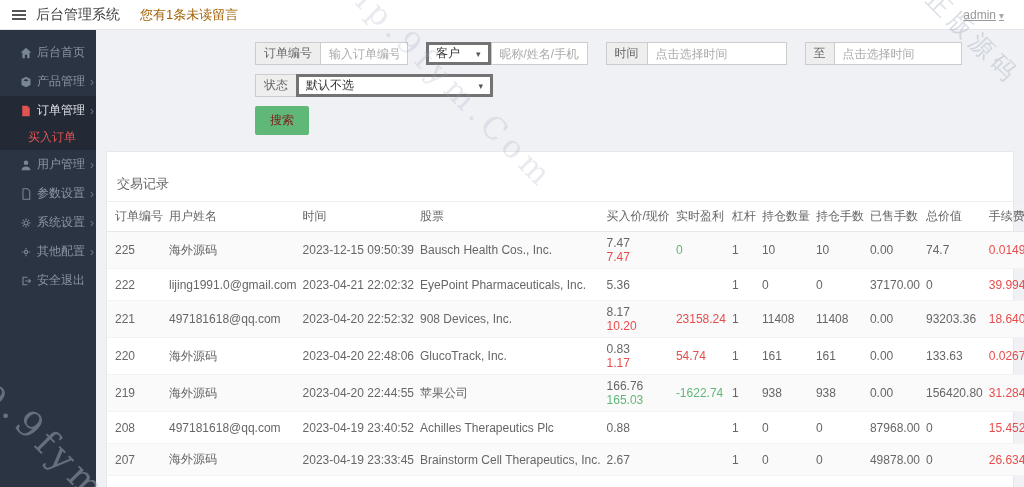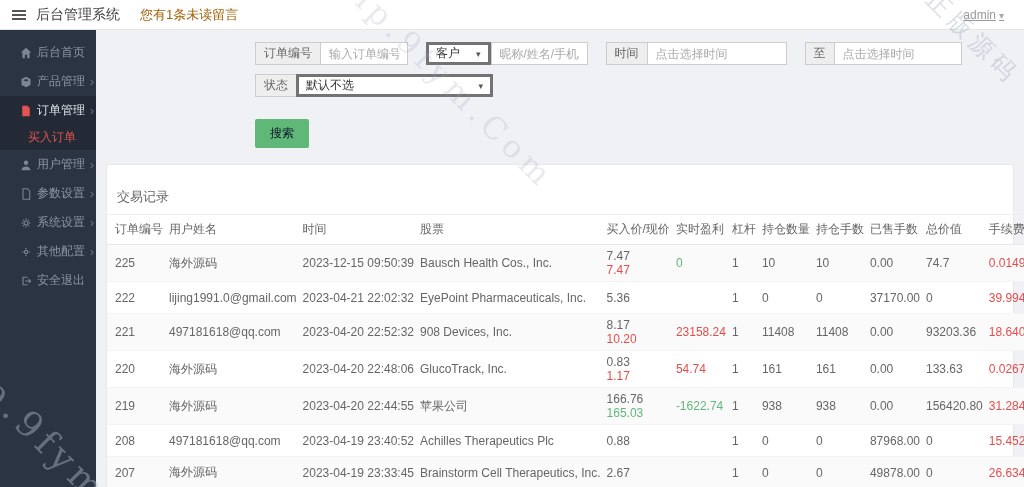--- a/index.html
+++ b/index.html
@@ -38,21 +38,21 @@
   .igroup .addon { background:#EEE; border:1px solid #CCC; border-right:none;
     color:#666; padding:0 8px; line-height:21px; white-space:nowrap; }
   .igroup input { border:1px solid #CCC; background:#fff; padding:0 8px; font-size:12px;
     color:#333; outline:none; font-family:"Liberation Sans",sans-serif; }
   .igroup input::placeholder { color:#aaa; }
   .selbox { border:3px solid #737373; background:#fff; display:flex; align-items:center;
     padding:0 7px; gap:16px; color:#333; cursor:pointer; }
   .selbox .caret { font-size:9px; color:#555; margin-left:auto; }
   .w-order { width:88px; } .w-cust { width:97px; } .w-time { width:140px; } .w-time2 { width:128px; }
   .sel-status { width:197px; }
-  .btn-search { display:inline-block; margin-top:13px; background:#5FB878; color:#0f172a;
+  .btn-search { display:inline-block; background:#5FB878; color:#7f1d1d;
     font-size:12px; padding:6px 15px; border-radius:2px; border:none; cursor:pointer;
     font-family:"Liberation Sans",sans-serif; }
   
   .card { margin:16px 10px 0 10px; background:#fff; border:1px solid #E8E8E8; height:360px; }
   .card-title { padding:23px 10px 8px 10px; font-size:13px; color:#666; }
   table { width:100%; border-collapse:collapse; font-size:12px; color:#666; table-layout:auto; }
   th { font-weight:normal; text-align:left; padding:6px 3px; color:#666;
     border-top:1px solid #EEE; border-bottom:1px solid #E8E8E8; white-space:nowrap; }
   td { padding:4px 3px; border-bottom:1px solid #F3F3F3; white-space:nowrap; height:32px; }
   tbody tr:nth-child(odd) td { background:#FAFAFA; }

